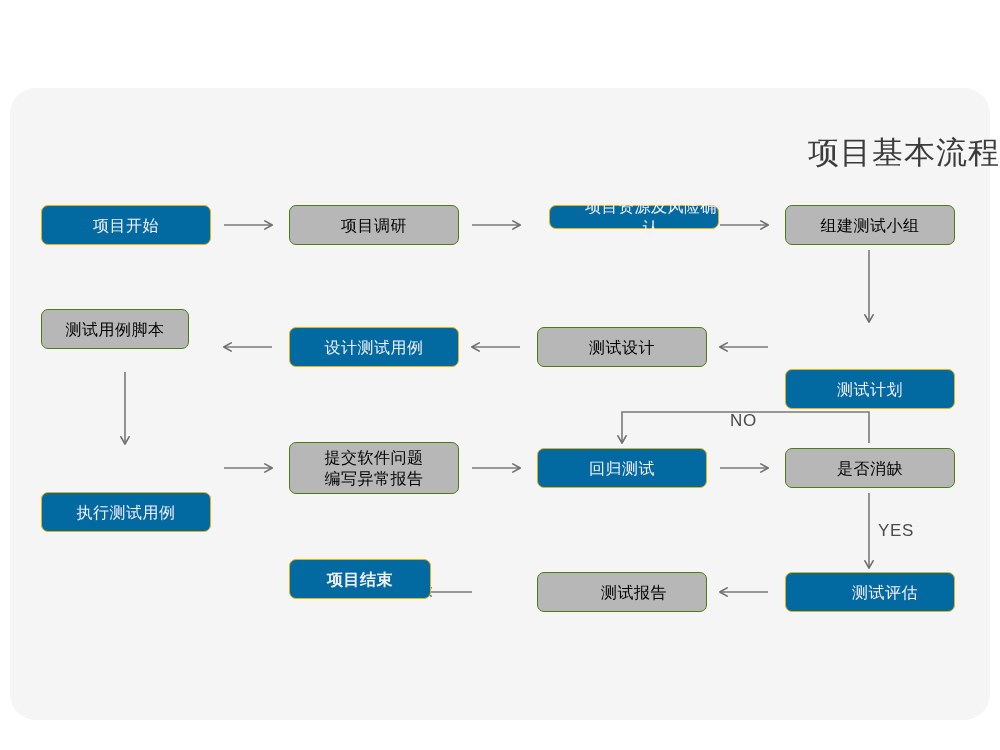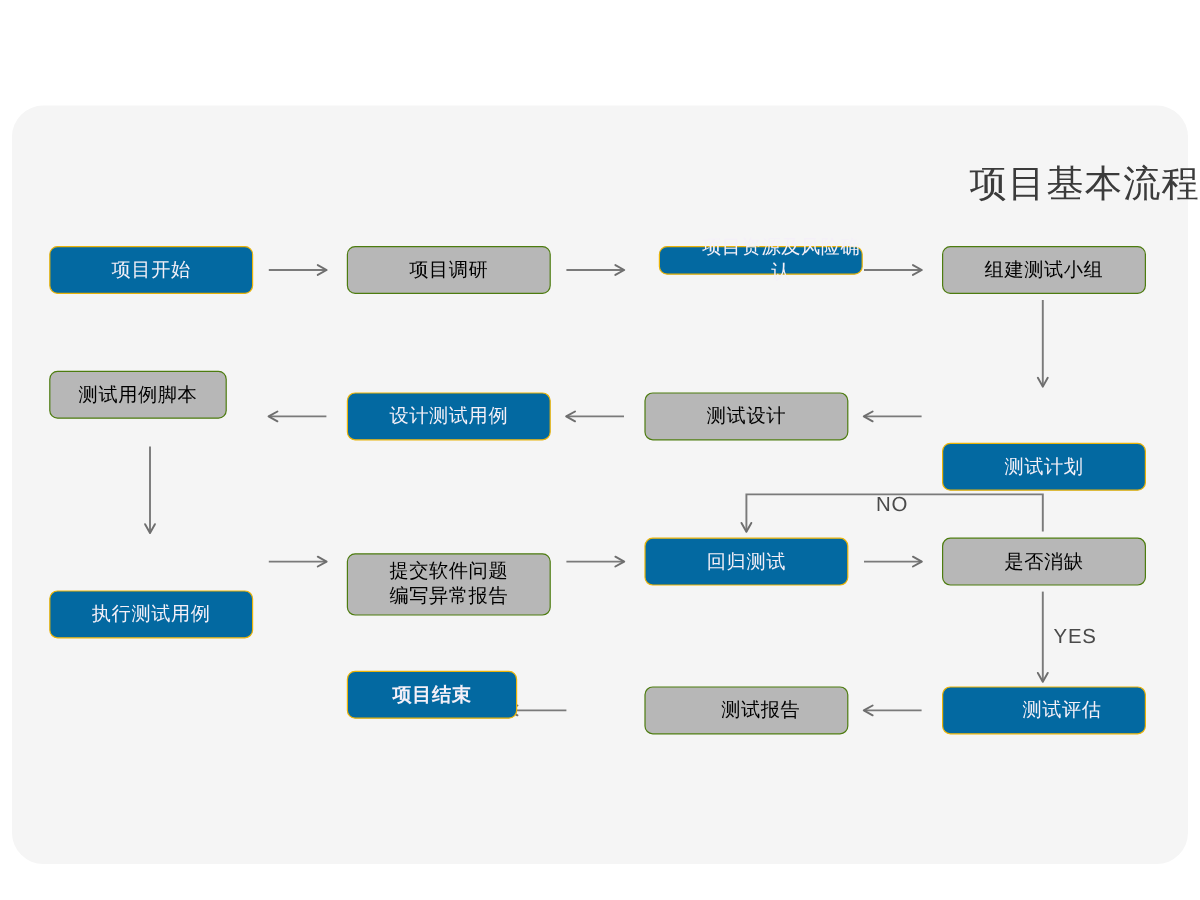--- a/index.html
+++ b/index.html
@@ -127,21 +127,21 @@
 <div class="node gray" style="left:41px; top:309px; width:148px; height:40px;">测试用例脚本</div>
 
 <div class="node purple" style="left:289px; top:327px; width:170px; height:40px;">设计测试用例</div>
 
 <div class="node gray" style="left:537px; top:327px; width:170px; height:40px;">测试设计</div>
 
 <div class="node purple" style="left:785px; top:327px; width:170px; height:40px;margin-top:42px;">测试计划</div>
 
 <div class="node purple" style="left:41px; top:448px; width:170px; height:40px;margin-top:44px;">执行测试用例</div>
 
-<div class="node gray" style="left:289px; top:442px; width:170px; height:52px;margin-top:19px;">提交软件问题
+<div class="node gray" style="left:289px; top:442px; width:170px; height:52px;">提交软件问题
 编写异常报告</div>
 
 <div class="node purple" style="left:537px; top:448px; width:170px; height:40px;">回归测试</div>
 
 <div class="node gray" style="left:785px; top:448px; width:170px; height:40px;">是否消缺</div>
 
 <div class="node purple" style="left:289px; top:559px; width:142px; height:40px;font-weight:bold;">项目结束</div>
 
 <div class="node gray" style="left:537px; top:572px; width:170px; height:40px;padding-left:24px;">测试报告</div>
 

